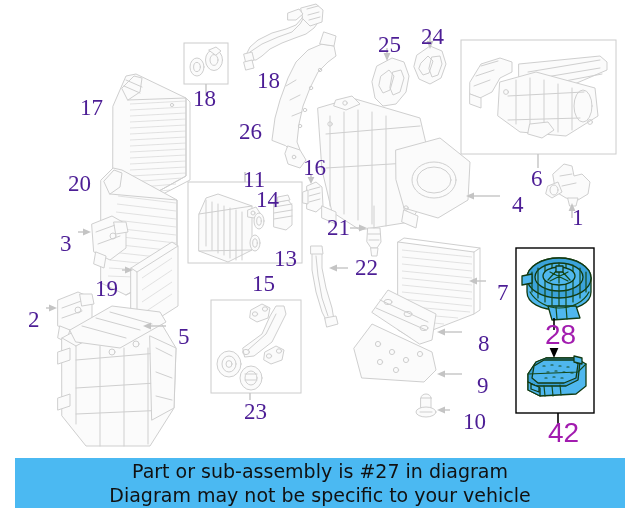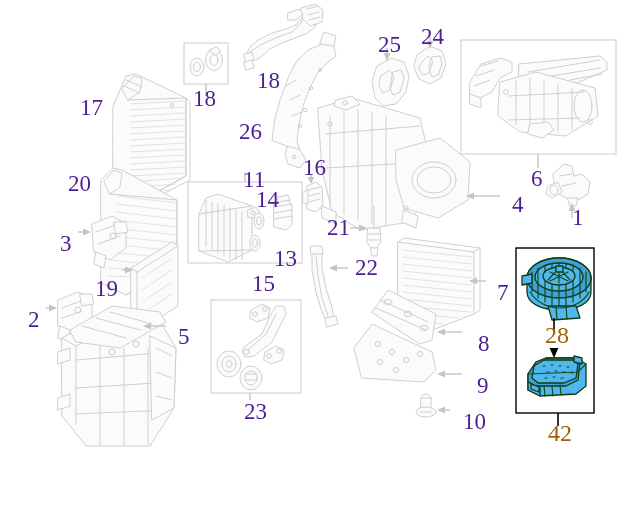--- a/index.html
+++ b/index.html
@@ -97,24 +97,24 @@
     position: absolute;
     font-family: Liberation Serif, serif;
     font-size: 23px;
     line-height: 23px;
     color: #4c1d95;
     white-space: nowrap;
     user-select: none;
   }
   .lbl-hl {
     position: absolute;
-    font-family: Liberation Serif, serif;
-    font-size: 24px;
+    font-family: Liberation Sans, sans-serif;
+    font-size: 28px;
     line-height: 26px;
-    color: #a16207;
+    color: #a21caf;
     white-space: nowrap;
     user-select: none;
   }
   
   #banner {
     position: absolute;
     left: 15px;
     top: 458px;
     width: 610px;
     height: 50px;
@@ -553,14 +553,18 @@
   <span class="lbl" style="left:327px; top:216px;">21</span>
   <span class="lbl" style="left:355px; top:256px;">22</span>
   <span class="lbl" style="left:244px; top:400px;">23</span>
   <span class="lbl" style="left:421px; top:25px;">24</span>
   <span class="lbl" style="left:378px; top:33px;">25</span>
   <span class="lbl" style="left:239px; top:104px;margin-top:16px;">26</span>
 
   <span class="lbl-hl" style="left:545px; top:322px;">28</span>
   <span class="lbl-hl" style="left:548px; top:420px;">42</span>
 
+  <div id="banner">
+    <div class="bline">Part or sub-assembly is #27 in diagram</div>
+    <div class="bline">Diagram may not be specific to your vehicle</div>
+  </div>
 
 </div>
 
 </body></html>

